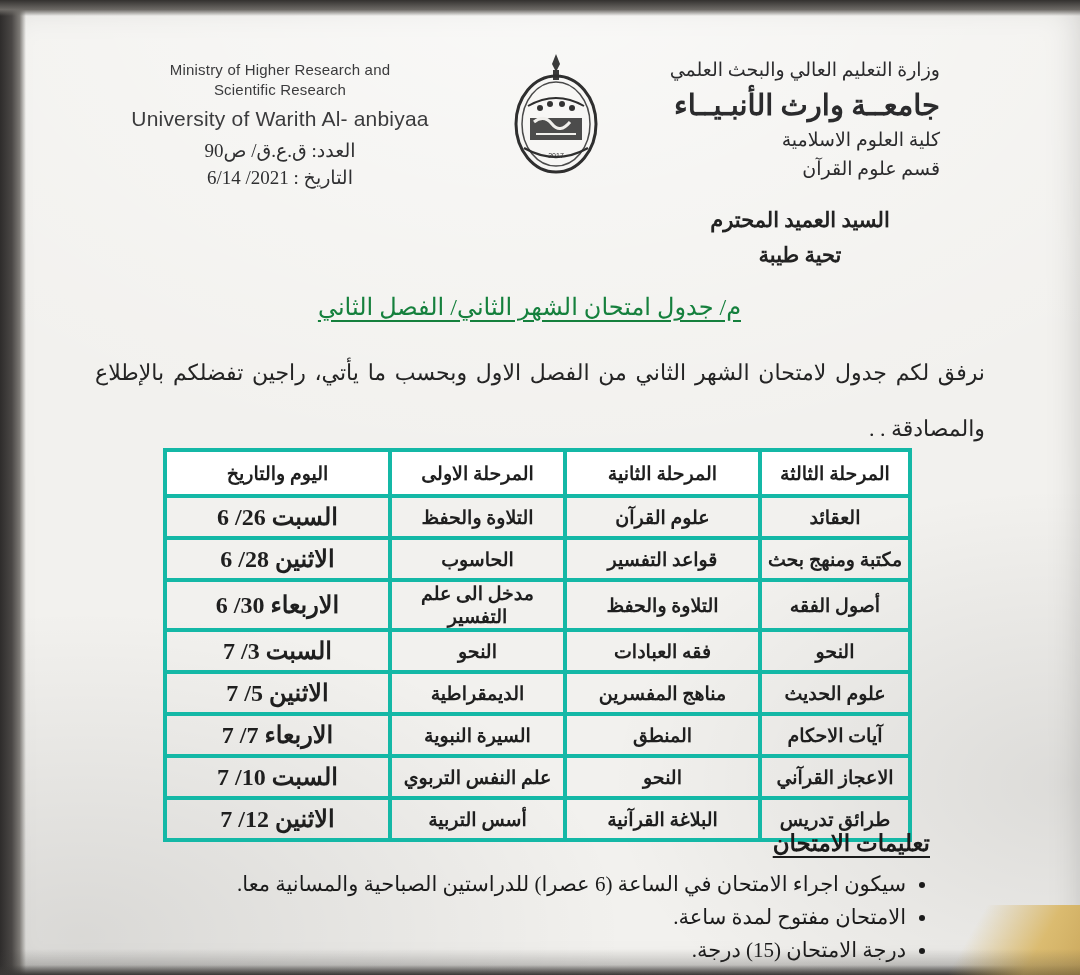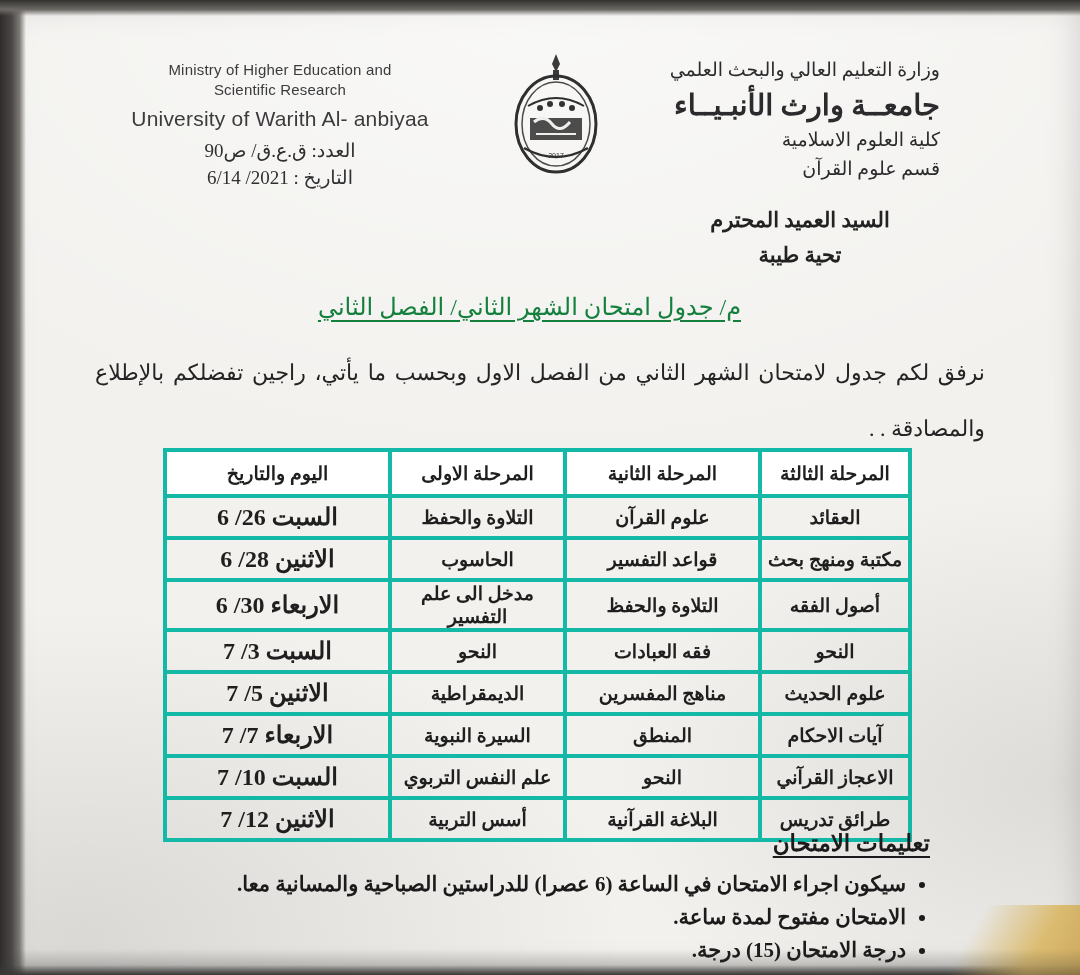--- a/index.html
+++ b/index.html
@@ -221,21 +221,21 @@
     top: 868px;
     width: 830px;
     direction: rtl;
     margin: 0;
     padding: 0 24px 0 0;
     list-style: disc;
     color: #1b1b1b;
   }
   .instr-list li {
     font-size: 21px;
-    font-weight: 700;
+    font-weight: 400;
     line-height: 33px;
     text-align: right;
   }
 
   .blur-bottom {
     position: absolute;
     left: 0; bottom: 0; width: 1080px; height: 26px;
     background: linear-gradient(0deg, rgba(60,58,56,.35), rgba(60,58,56,0));
     pointer-events: none;
   }
@@ -249,21 +249,21 @@
   <div class="edge-top"></div>
   <div class="edge-bottom"></div>
   <div class="edge-bottom-right"></div>
 
   <div class="content">
 
     <div class="header">
 
       <div class="hdr-left">
         <div class="m1">
-          <div>Ministry of Higher Education and</div>
+          <div>Ministry of Higher Research and</div>
           <div>Scientific Research</div>
         </div>
         <div class="m2">University of Warith Al- anbiyaa</div>
         <div class="meta">
           <div>العدد: ق.ع.ق/ ص90</div>
           <div>التاريخ : 2021/ 6/14</div>
         </div>
       </div>
 
       <div class="logo">

